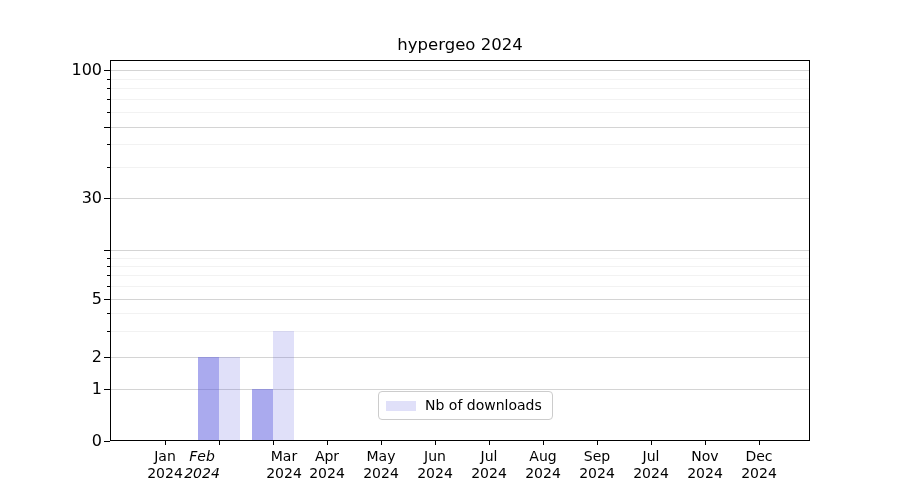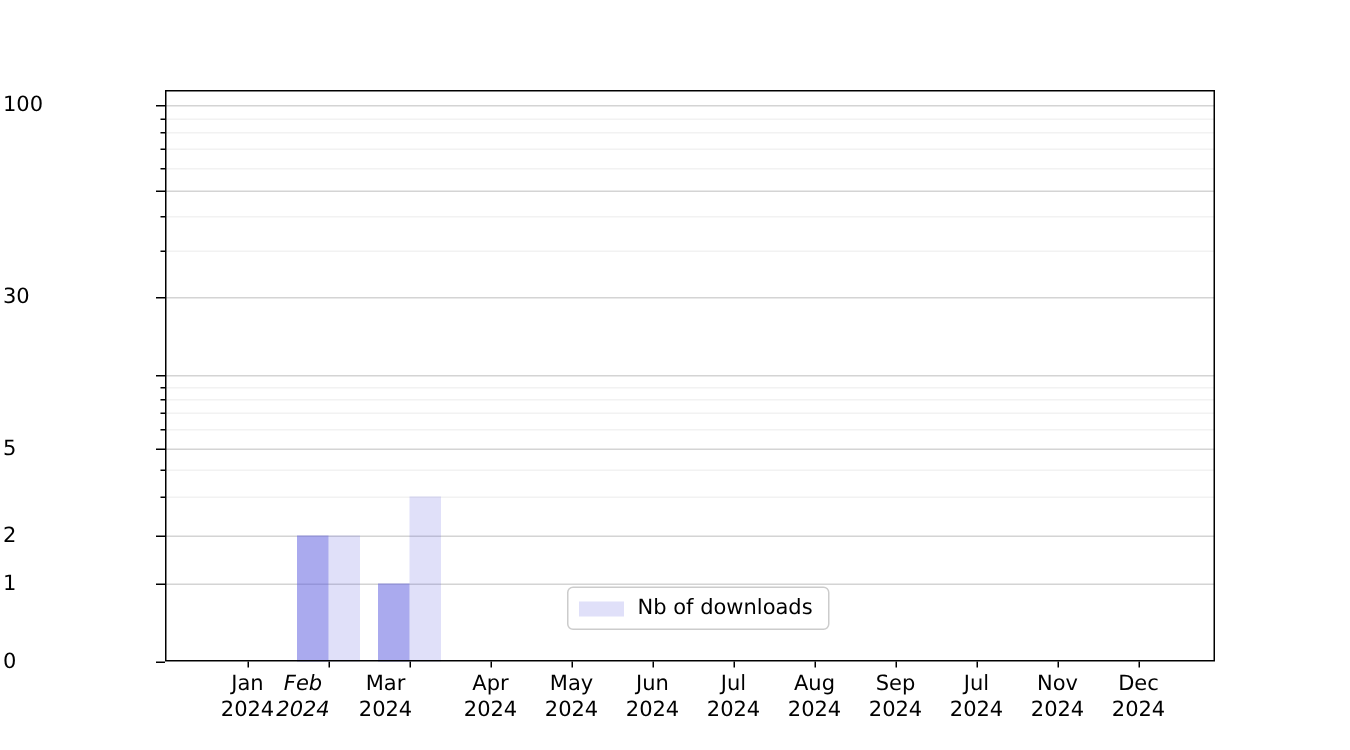--- a/index.html
+++ b/index.html
@@ -7,36 +7,37 @@
   .figure{position:relative;width:900px;height:500px;background:#fff;overflow:hidden;}
   .title{position:absolute;left:110px;top:35px;width:700px;text-align:center;
          font-size:16.5px;line-height:20px;color:#000;}
   .plot{position:absolute;left:110px;top:60px;width:700px;height:381px;}
   .frame{position:absolute;left:0;top:0;width:700px;height:381px;
          border:1px solid #000;box-sizing:border-box;pointer-events:none;}
   .grid{position:absolute;left:0;width:700px;height:1px;}
   .bar{position:absolute;bottom:0;}
   .ytick{position:absolute;left:-6px;width:6px;height:1px;background:#000;}
   .ytickm{position:absolute;left:-3px;width:3px;height:1px;background:#000;}
-  .ylab{position:absolute;left:-108px;width:100px;
-        font-size:14px;line-height:18px;}
+  .ylab{position:absolute;left:-108px;width:100px;text-align:right;
+        font-size:16px;line-height:18px;}
   .xtick{position:absolute;top:381px;width:1px;height:4px;background:#000;}
   .xlab{position:absolute;top:388px;transform:translateX(-50%);text-align:center;
         font-size:14px;line-height:17px;white-space:nowrap;}
   .legend{position:absolute;left:378px;top:391px;background:rgba(255,255,255,0.85);
           border:1px solid #cccccc;border-radius:4px;padding:5px 10px 5px 7px;
           display:flex;flex-direction:column;gap:3px;}
   .lrow{display:flex;align-items:center;height:17px;}
   .swatch{display:inline-block;width:30px;height:10px;margin-right:9px;}
   .ltext{font-size:14px;line-height:17px;white-space:nowrap;}
 </style>
 </head>
 <body>
 
 <div class="figure">
+  <div class="title">hypergeo 2024</div>
 
   <div class="plot" id="plot">
       <div class="grid" style="top: 271px; background: rgb(242, 242, 242);"></div>
       <div class="ytickm" style="top: 271px;"></div>
       <div class="grid" style="top: 253px; background: rgb(242, 242, 242);"></div>
       <div class="ytickm" style="top: 253px;"></div>
       <div class="grid" style="top: 226px; background: rgb(242, 242, 242);"></div>
       <div class="ytickm" style="top: 226px;"></div>
       <div class="grid" style="top: 215px; background: rgb(242, 242, 242);"></div>
       <div class="ytickm" style="top: 215px;"></div>
@@ -81,21 +82,21 @@
       <div class="xlab" style="left: 55px;">
         <div>Jan</div>
         <div>2024</div>
       </div>
       <div class="xtick" style="left: 109px;"></div>
       <div class="xlab" style="left: 92px; font-style: italic;">
         <div>Feb</div>
         <div>2024</div>
       </div>
       <div class="xtick" style="left: 163px;"></div>
-      <div class="xlab" style="left: 147px;">
+      <div class="xlab" style="left: 174px;">
         <div>Mar</div>
         <div>2024</div>
       </div>
       <div class="xtick" style="left: 217px;"></div>
       <div class="xlab" style="left: 217px;">
         <div>Apr</div>
         <div>2024</div>
       </div>
       <div class="xtick" style="left: 271px;"></div>
       <div class="xlab" style="left: 271px;">

